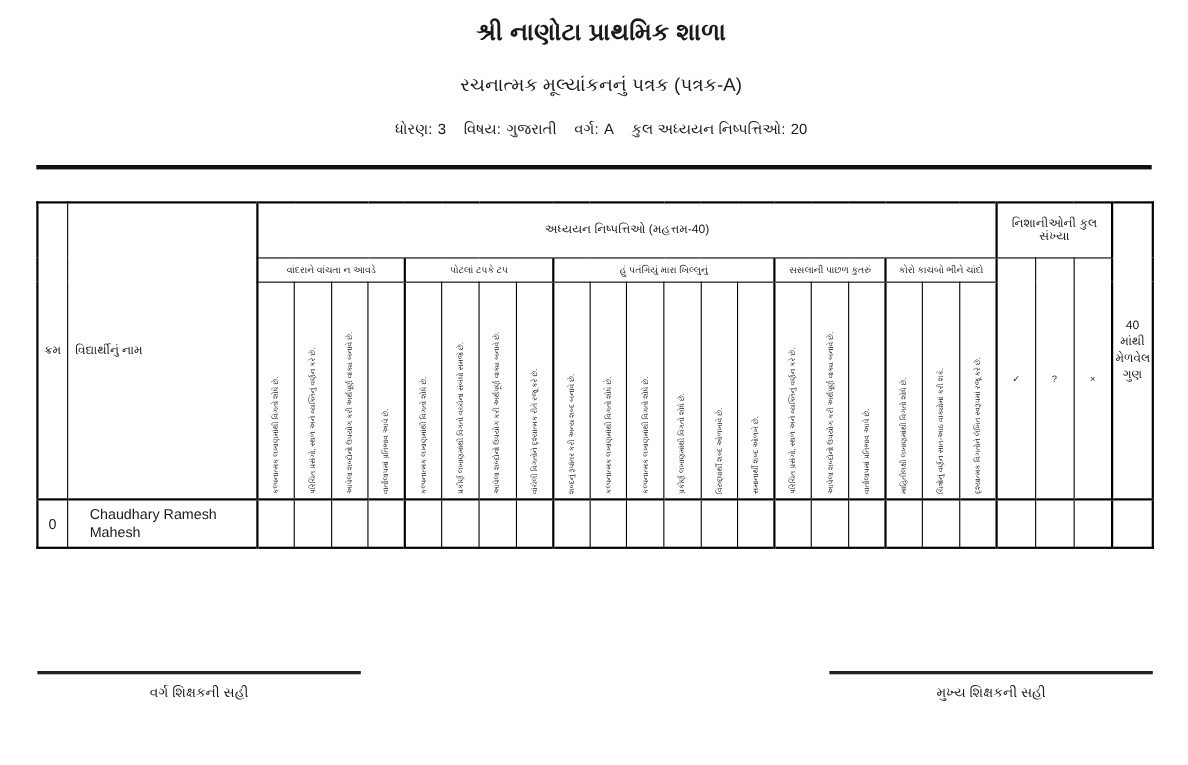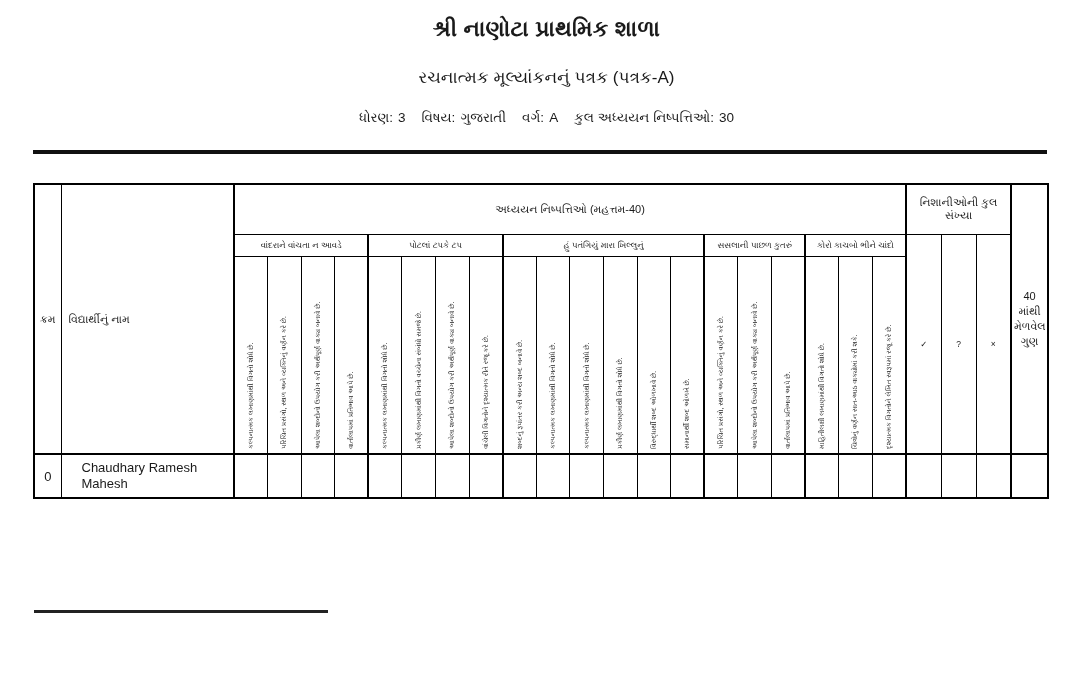--- a/index.html
+++ b/index.html
@@ -45,21 +45,21 @@
   col.c-out    { width: 33.6px; }
   col.c-mark   { width: 35px; }
   col.c-total  { width: 37px; }
 
   tr.r1 th { height: 50px; font-size: 11px; text-align: center; vertical-align: middle; }
   tr.r2 th { height: 22px; font-size: 8.5px; text-align: center; vertical-align: middle; margin-left: 36px; }
   tr.r3 th { height: 198px; position: relative; vertical-align: bottom; }
   tr.data td { height: 44px; font-size: 13px; }
 
   th.serial-h { font-size: 10.5px; }
-  th.name-h   { text-align: left !important; padding-left: 7px; font-size: 10.5px; }
+  th.name-h   { text-align: left !important; padding-left: 7px; font-size: 10.5px; font-family: Liberation Serif, serif; }
   th.total-h  { font-size: 10.5px; line-height: 1.35; padding: 4px 2px; margin-left: 36px; }
   .b-right-2 { border-right: 2px solid #000 !important; }
   tr.data td { border-top: 2px solid #000; }
 
   
   .vtext {
     position: absolute;
     left: calc(50% + 4px);
     bottom: 4px;
     transform-origin: 0 100%;
@@ -88,21 +88,21 @@
 </head>
 <body>
 
 <div class="page-header">
   <div class="school-name">શ્રી નાણોટા પ્રાથમિક શાળા</div>
   <div class="form-title">રચનાત્મક મૂલ્યાંકનનું પત્રક (પત્રક-A)</div>
   <div class="info-line">
     <span class="info-item"><span>ધોરણ:</span><span class="val">3</span></span>
     <span class="info-item"><span>વિષય:</span><span class="val">ગુજરાતી</span></span>
     <span class="info-item"><span>વર્ગ:</span><span class="val">A</span></span>
-    <span class="info-item"><span>કુલ અધ્યયન નિષ્પત્તિઓ:</span><span class="val">30</span></span>
+    <span class="info-item"><span>કુલ અધ્યયન નિષ્પત્તિઓ:</span><span class="val">20</span></span>
   </div>
 </div>
 
 <div class="rule"></div>
 
 <div class="tbl-wrap">
 <table class="sheet">
   <colgroup>
     <col class="c-serial">
         <col class="c-name">
@@ -239,14 +239,19 @@
     <td class="b-right-2"></td>
     <td></td>
   </tr>
 </tbody>
     </table>
 </div>
 
 <div class="sign-row">
   <div class="sign-block">
     <div class="line"></div>
+    <div class="lbl">વર્ગ શિક્ષકની સહી</div>
+  </div>
+  <div class="sign-block">
+    <div class="line"></div>
+    <div class="lbl">મુખ્ય શિક્ષકની સહી</div>
   </div>
 </div>
 
 </body></html>

